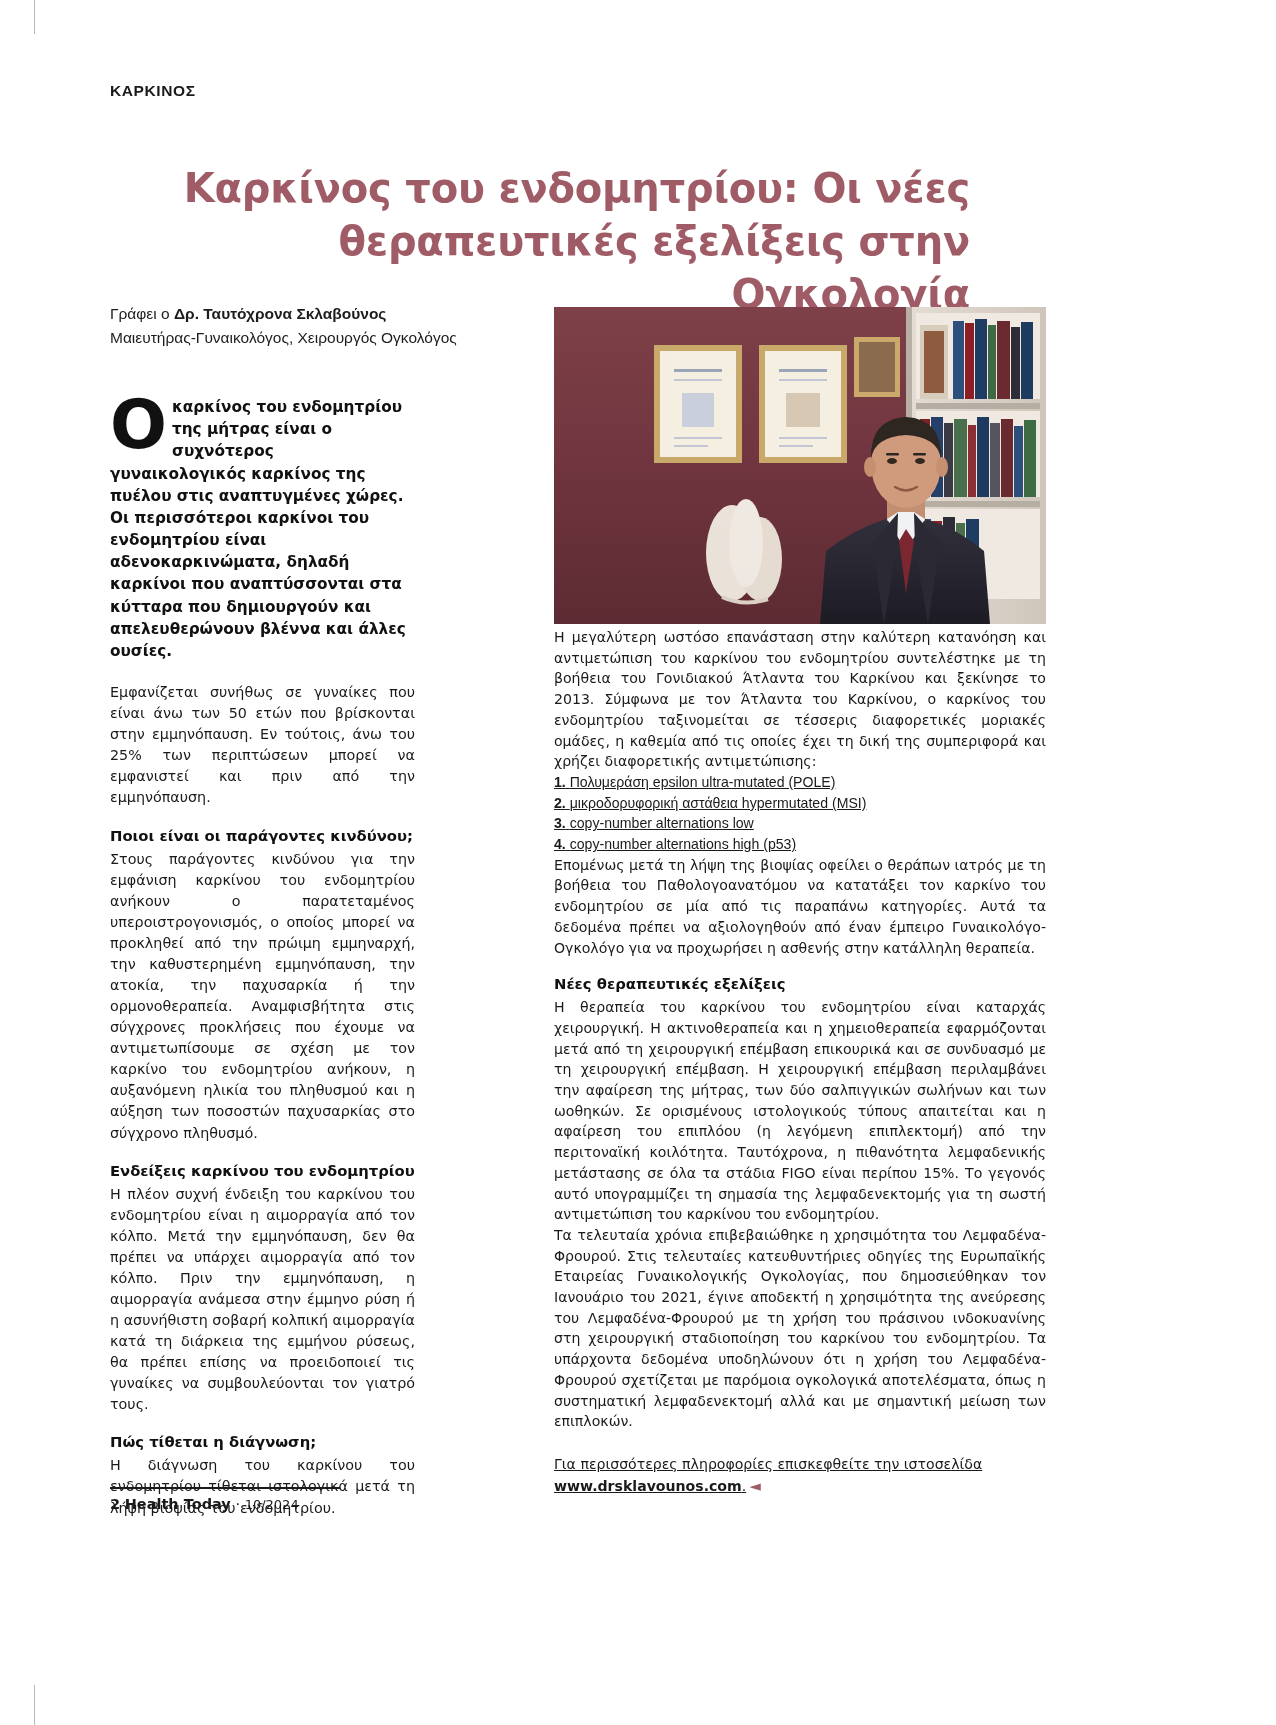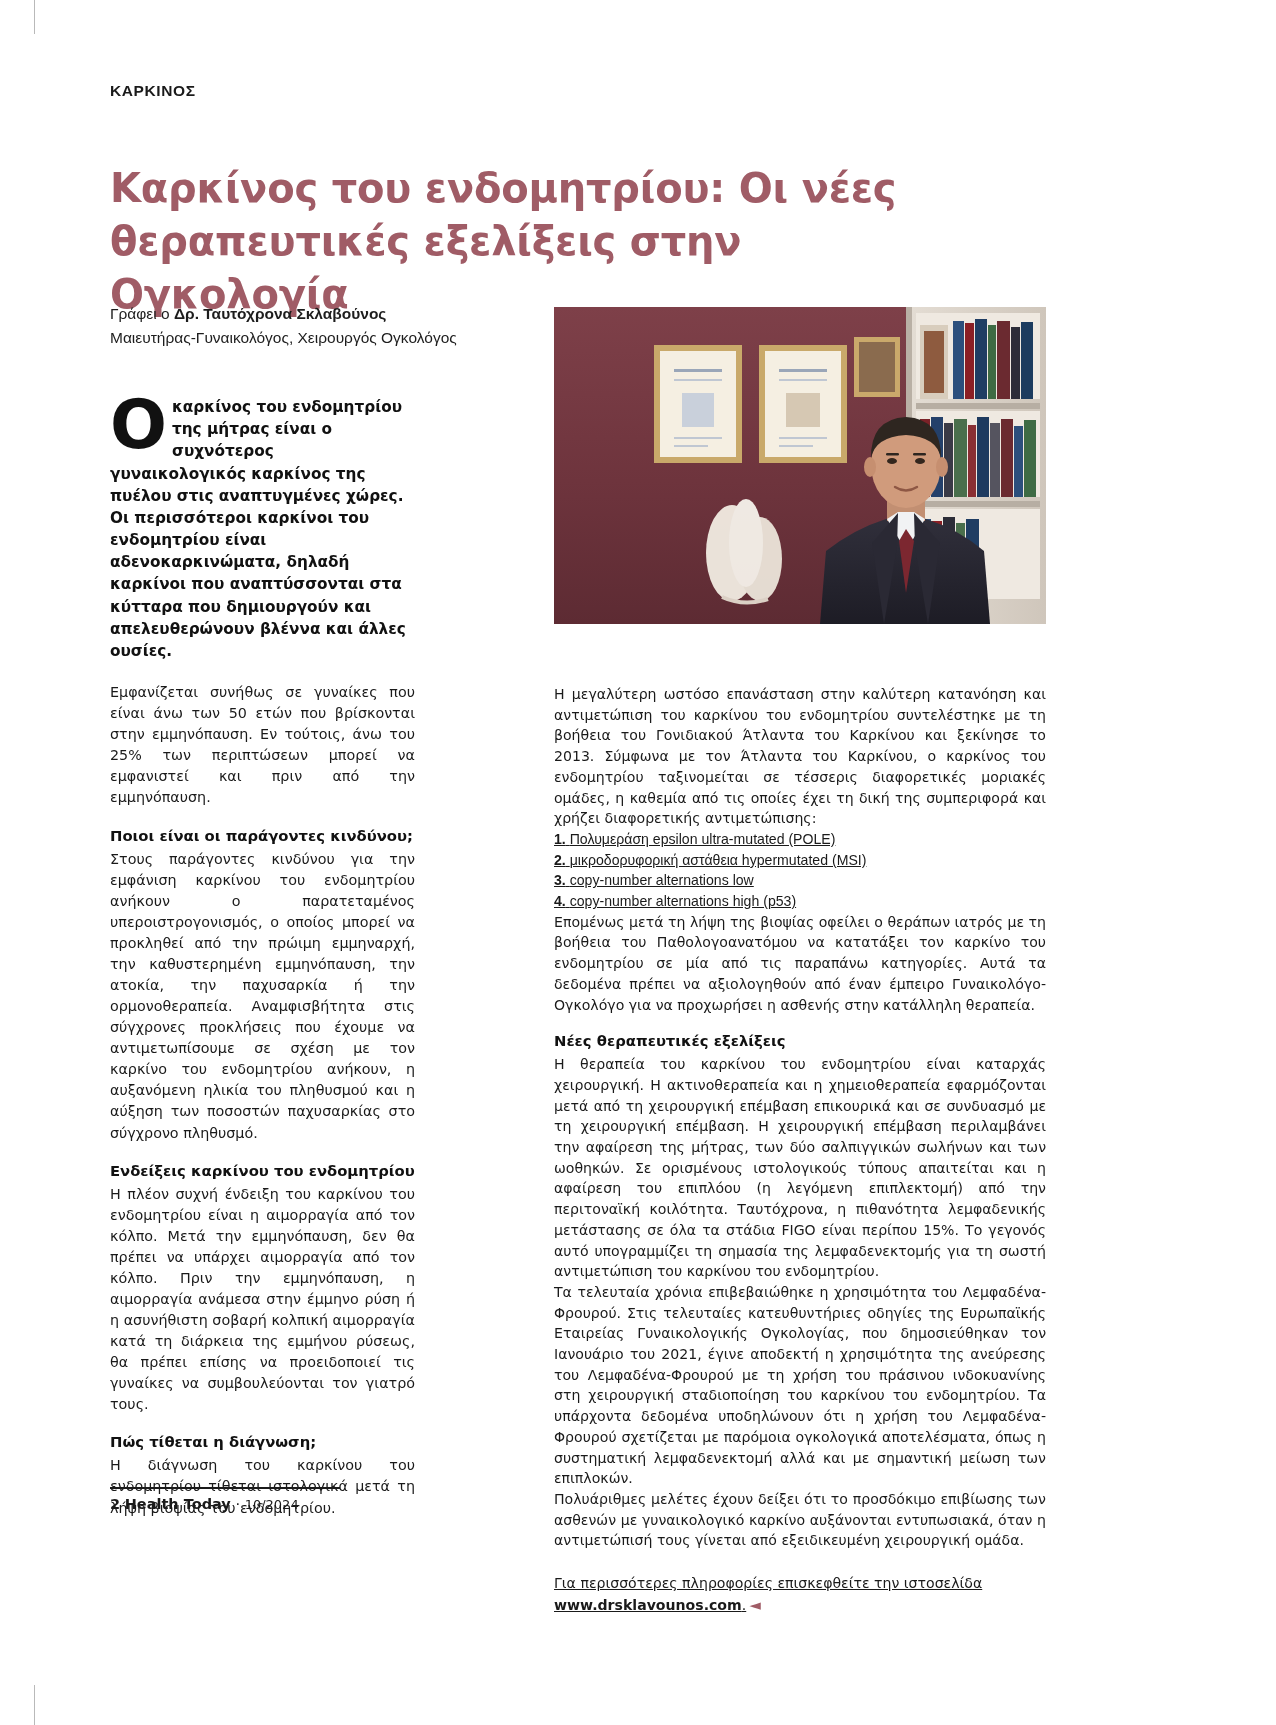--- a/index.html
+++ b/index.html
@@ -57,21 +57,21 @@
     left: 0;
     width: 860px;
     font-family: "DejaVu Sans", sans-serif;
     font-weight: bold;
     font-size: 40px;
     line-height: 1.33;
     letter-spacing: -0.2px;
     color: #a05c66;
     margin: 0;
   }
-  .headline .hl-line { display: block; }
+  .headline .hl-line { display: block; text-align: right; }
 
   
   .byline {
     position: absolute;
     top: 302px;
     left: 0;
     width: 420px;
     font-size: 15.5px;
     line-height: 1.55;
     color: #1d1d1d;
@@ -94,21 +94,21 @@
   
   .col-left {
     position: absolute;
     left: 0;
     top: 396px;
     width: 305px;
   }
   .col-right {
     position: absolute;
     left: 444px;
-    top: 684px;
+    top: 627px;
     width: 492px;
   }
 
   .lede {
     font-family: "DejaVu Sans", sans-serif;
     font-size: 15.3px;
     line-height: 1.45;
     font-weight: bold;
     color: #111;
     margin: 0 0 20px 0;
@@ -362,21 +362,20 @@
         <li><span class="num">2.</span> <span>μικροδορυφορική αστάθεια hypermutated (MSI)</span></li>
         <li><span class="num">3.</span> <span>copy-number alternations low</span></li>
         <li><span class="num">4.</span> <span>copy-number alternations high (p53)</span></li>
       </ol>
 
       <p class="body">Επομένως μετά τη λήψη της βιοψίας οφείλει ο θεράπων ιατρός με τη βοήθεια του Παθολογοανατόμου να κατατάξει τον καρκίνο του ενδομητρίου σε μία από τις παραπάνω κατηγορίες. Αυτά τα δεδομένα πρέπει να αξιολογηθούν από έναν έμπειρο Γυναικολόγο-Ογκολόγο για να προχωρήσει η ασθενής στην κατάλληλη θεραπεία.</p>
 
       <h2 class="subhead">Νέες θεραπευτικές εξελίξεις</h2>
       <p class="body">Η θεραπεία του καρκίνου του ενδομητρίου είναι καταρχάς χειρουργική. Η ακτινοθεραπεία και η χημειοθεραπεία εφαρμόζονται μετά από τη χειρουργική επέμβαση επικουρικά και σε συνδυασμό με τη χειρουργική επέμβαση. Η χειρουργική επέμβαση περιλαμβάνει την αφαίρεση της μήτρας, των δύο σαλπιγγικών σωλήνων και των ωοθηκών. Σε ορισμένους ιστολογικούς τύπους  απαιτείται και η αφαίρεση του επιπλόου (η λεγόμενη επιπλεκτομή) από την περιτοναϊκή κοιλότητα. Ταυτόχρονα, η πιθανότητα λεμφαδενικής μετάστασης σε όλα τα στάδια FIGO είναι περίπου 15%. Το γεγονός αυτό υπογραμμίζει τη σημασία της λεμφαδενεκτομής για τη σωστή αντιμετώπιση του καρκίνου του ενδομητρίου.</p>
       <p class="body">Τα τελευταία χρόνια επιβεβαιώθηκε η χρησιμότητα του Λεμφαδένα-Φρουρού. Στις τελευταίες κατευθυντήριες οδηγίες της Ευρωπαϊκής Εταιρείας Γυναικολογικής Ογκολογίας, που δημοσιεύθηκαν τον Ιανουάριο του 2021, έγινε αποδεκτή η χρησιμότητα της ανεύρεσης του Λεμφαδένα-Φρουρού με τη χρήση του πράσινου ινδοκυανίνης στη χειρουργική σταδιοποίηση του καρκίνου του ενδομητρίου.  Τα υπάρχοντα δεδομένα υποδηλώνουν ότι η χρήση του Λεμφαδένα-Φρουρού σχετίζεται με παρόμοια ογκολογικά αποτελέσματα, όπως η συστηματική λεμφαδενεκτομή αλλά και με σημαντική μείωση των επιπλοκών.</p>
-      <p class="body">Πολυάριθμες μελέτες έχουν δείξει ότι το προσδόκιμο επιβίωσης των ασθενών με γυναικολογικό καρκίνο αυξάνονται εντυπωσιακά, όταν η αντιμετώπισή τους γίνεται από εξειδικευμένη χειρουργική ομάδα.</p>
 
       <p class="website-line"><span>Για περισσότερες πληροφορίες επισκεφθείτε την ιστοσελίδα </span><span class="url">www.drsklavounos.com</span><span>.</span><span class="endmark">◄</span></p>
     </div>
 
     <div class="footer">
       <div class="footer-rule"></div>
       <div class="footer-text"><span class="pageno">2</span> <span class="mag">Health Today</span><span> · </span><span class="issue">10/2024</span></div>
     </div>
 
   </div>

